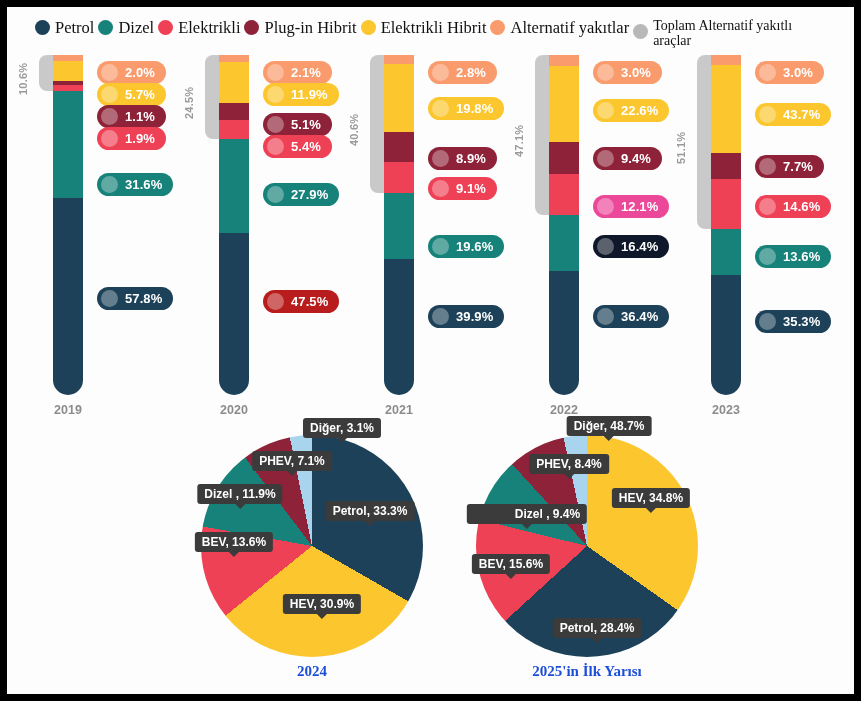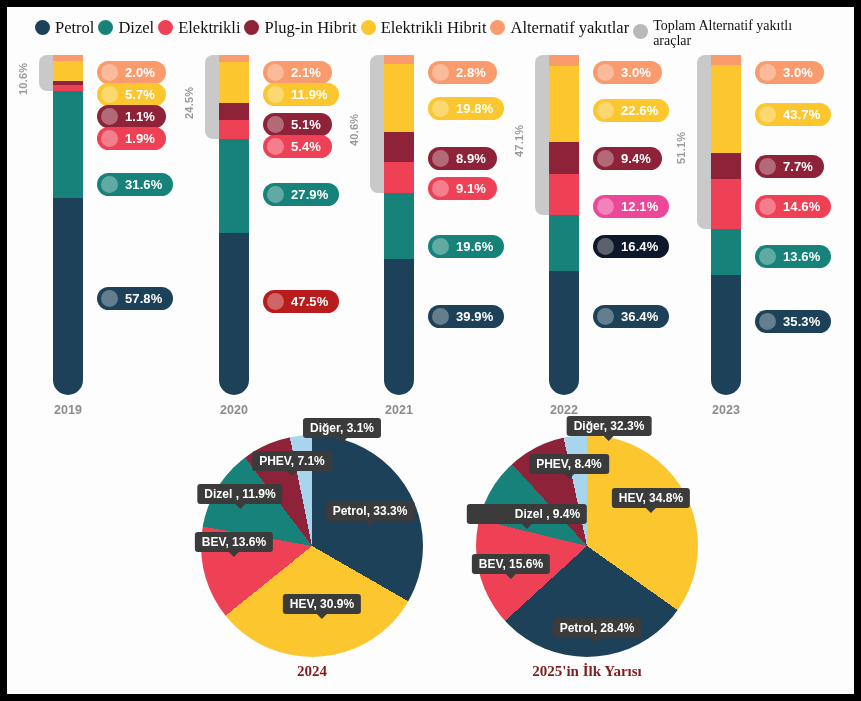--- a/index.html
+++ b/index.html
@@ -60,21 +60,21 @@
 
   
   #pies{position:absolute;left:0;top:420px;width:847px;height:274px;}
   .pie-block{position:absolute;top:0;width:330px;height:274px;}
   .pie{
     position:absolute;left:50%;top:8px;transform:translateX(-50%);
     width:222px;height:222px;border-radius:50%;
   }
   .pie-title{
     position:absolute;left:0;top:236px;width:100%;text-align:center;
-    font-family:"Liberation Serif",serif;font-size:15px;font-weight:700;color:#7f1d1d;
+    font-family:"Liberation Serif",serif;font-size:15px;font-weight:700;color:#1d4ed8;
   }
   .tip{
     position:absolute;background:#3b3b3b;border-radius:3px;padding:3px 7px;
     font-family:"Liberation Sans",sans-serif;font-size:12px;font-weight:700;color:#ffffff;
     white-space:nowrap;transform:translate(-50%,-100%);
   }
   .tip:after{
     content:"";position:absolute;left:50%;bottom:-5px;margin-left:-5px;
     border-left:5px solid transparent;border-right:5px solid transparent;
     border-top:5px solid #3b3b3b;
@@ -316,19 +316,19 @@
           <div class="tip" style="left: 195px; top: 11px;">Diğer, 3.1%</div>
           <div class="pie-title">2024</div>
         </div>
         <div class="pie-block" style="left: 415px;">
           <div class="pie" style="background: conic-gradient(rgb(251, 198, 46) 0deg, rgb(251, 198, 46) 125.28deg, rgb(29, 65, 88) 125.28deg, rgb(29, 65, 88) 227.52deg, rgb(239, 65, 86) 227.52deg, rgb(239, 65, 86) 283.68deg, rgb(23, 130, 122) 283.68deg, rgb(23, 130, 122) 317.52deg, rgb(142, 34, 57) 317.52deg, rgb(142, 34, 57) 347.76deg, rgb(168, 212, 237) 347.76deg, rgb(168, 212, 237) 359.64deg);"></div>
           <div class="tip" style="left: 229px; top: 81px;">HEV, 34.8%</div>
           <div class="tip" style="left: 175px; top: 211px;">Petrol, 28.4%</div>
           <div class="tip" style="left: 89px; top: 147px;">BEV, 15.6%</div>
           <div class="tip" style="left: 105px; top: 97px; padding-left: 48px;">Dizel , 9.4%</div>
           <div class="tip" style="left: 147px; top: 47px;">PHEV, 8.4%</div>
-          <div class="tip" style="left: 187px; top: 9px;">Diğer, 32.3%</div>
+          <div class="tip" style="left: 187px; top: 9px;">Diğer, 48.7%</div>
           <div class="pie-title">2025'in İlk Yarısı</div>
         </div>
       </div>
 
   </div>
 </div>
 
 </body></html>

